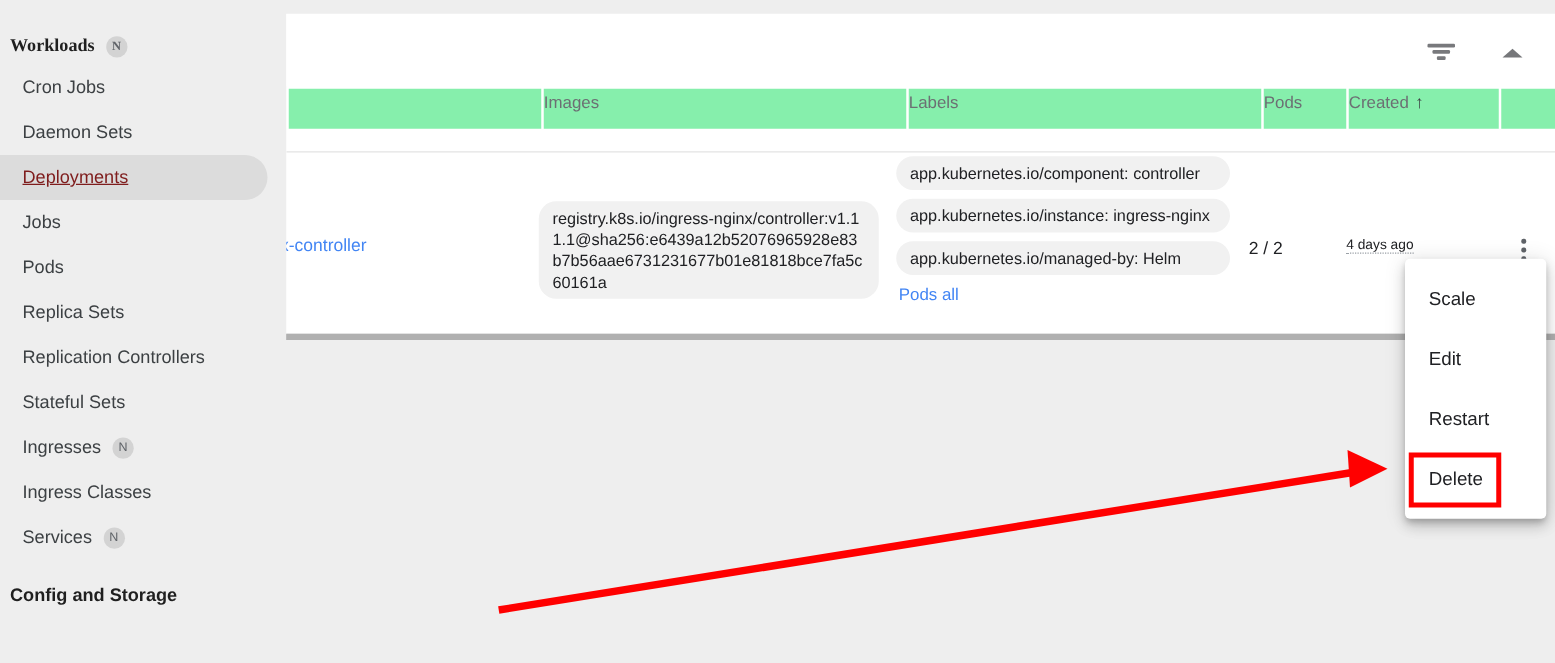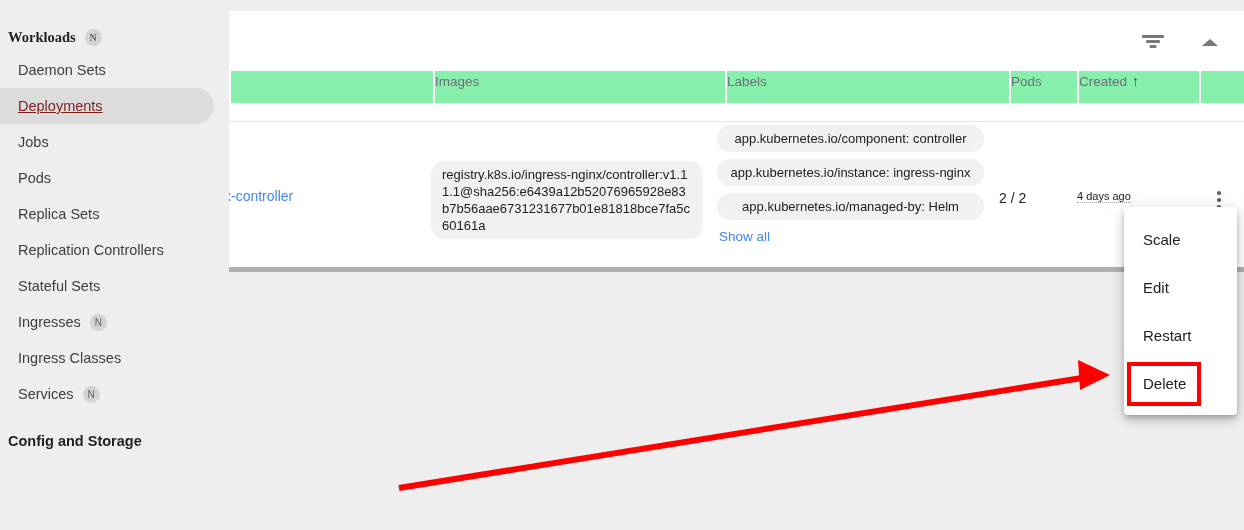--- a/index.html
+++ b/index.html
@@ -179,21 +179,20 @@
     max-width: 272px;
   }
   #cell-labels {
     left: 488px; top: 3px;
     width: 285px;
   }
   #cell-labels .chip {
     margin-bottom: 7px;
     max-width: 267px;
     word-break: break-word;
-    text-align: center;
   }
   #show-all {
     font-size: 13.5px;
     color: #4285f4;
     cursor: pointer;
     padding-left: 2px;
   }
   #cell-pods {
     left: 770px; top: 68px;
     width: 66px;
@@ -291,20 +290,23 @@
 
 <div id="root">
 
   <nav id="sidebar">
 
     <div class="nav-section" style="margin-top:22px;font-family:Liberation Serif, serif;">
       <span>Workloads</span>
       <span class="badge-n">N</span>
     </div>
 
+    <div class="nav-item">
+      <span>Cron Jobs</span>
+    </div>
     <div class="nav-item">
       <span>Daemon Sets</span>
     </div>
     <div class="nav-item active">
       <span>Deployments</span>
     </div>
     <div class="nav-item">
       <span>Jobs</span>
     </div>
     <div class="nav-item">
@@ -380,21 +382,21 @@
       <div class="cell" id="cell-name">x-controller</div>
 
       <div class="cell" id="cell-images">
         <span class="chip">registry.k8s.io/ingress-nginx/controller:v1.11.1@sha256:e6439a12b52076965928e83b7b56aae6731231677b01e81818bce7fa5c60161a</span>
       </div>
 
       <div class="cell" id="cell-labels">
         <span class="chip">app.kubernetes.io/component: controller</span>
         <span class="chip">app.kubernetes.io/instance: ingress-nginx</span>
         <span class="chip">app.kubernetes.io/managed-by: Helm</span>
-        <span id="show-all">Show all</span>
+        <span id="show-all">Pods all</span>
       </div>
 
       <div class="cell" id="cell-pods">2 / 2</div>
 
       <div class="cell" id="cell-created">4 days ago</div>
 
       <div class="cell" id="cell-actions">
         <span class="dot d1"></span>
         <span class="dot d2"></span>
         <span class="dot d3"></span>

